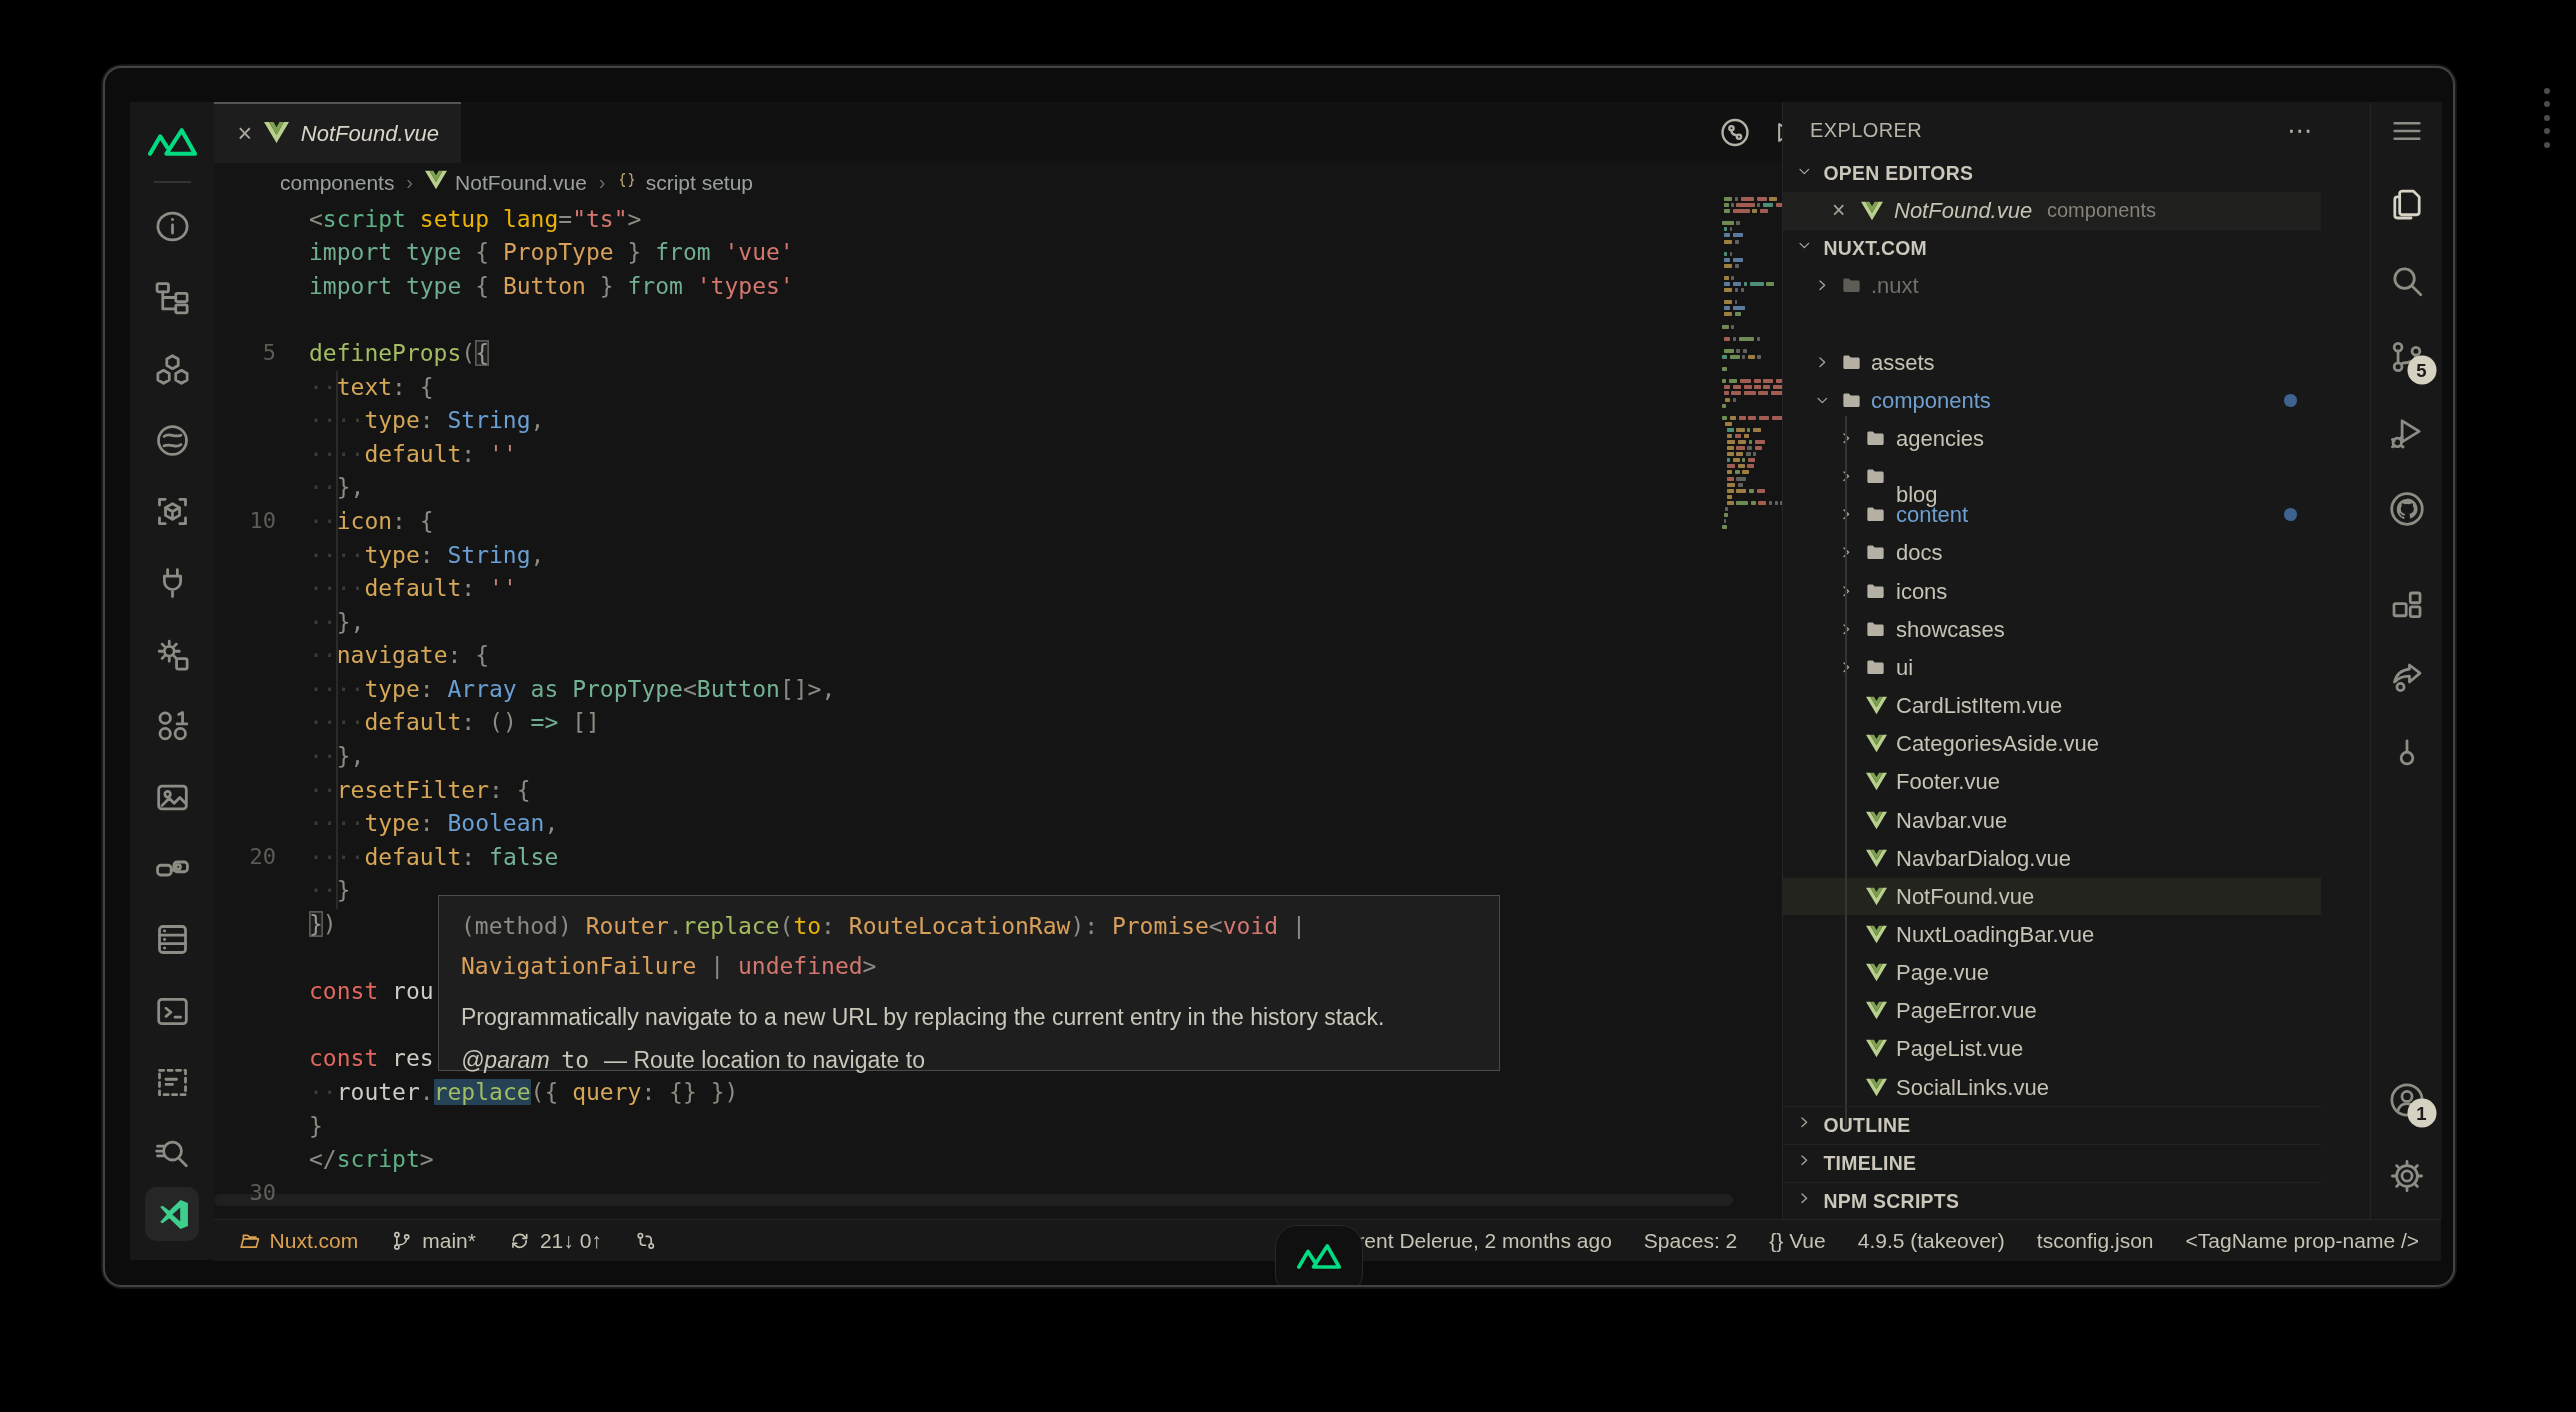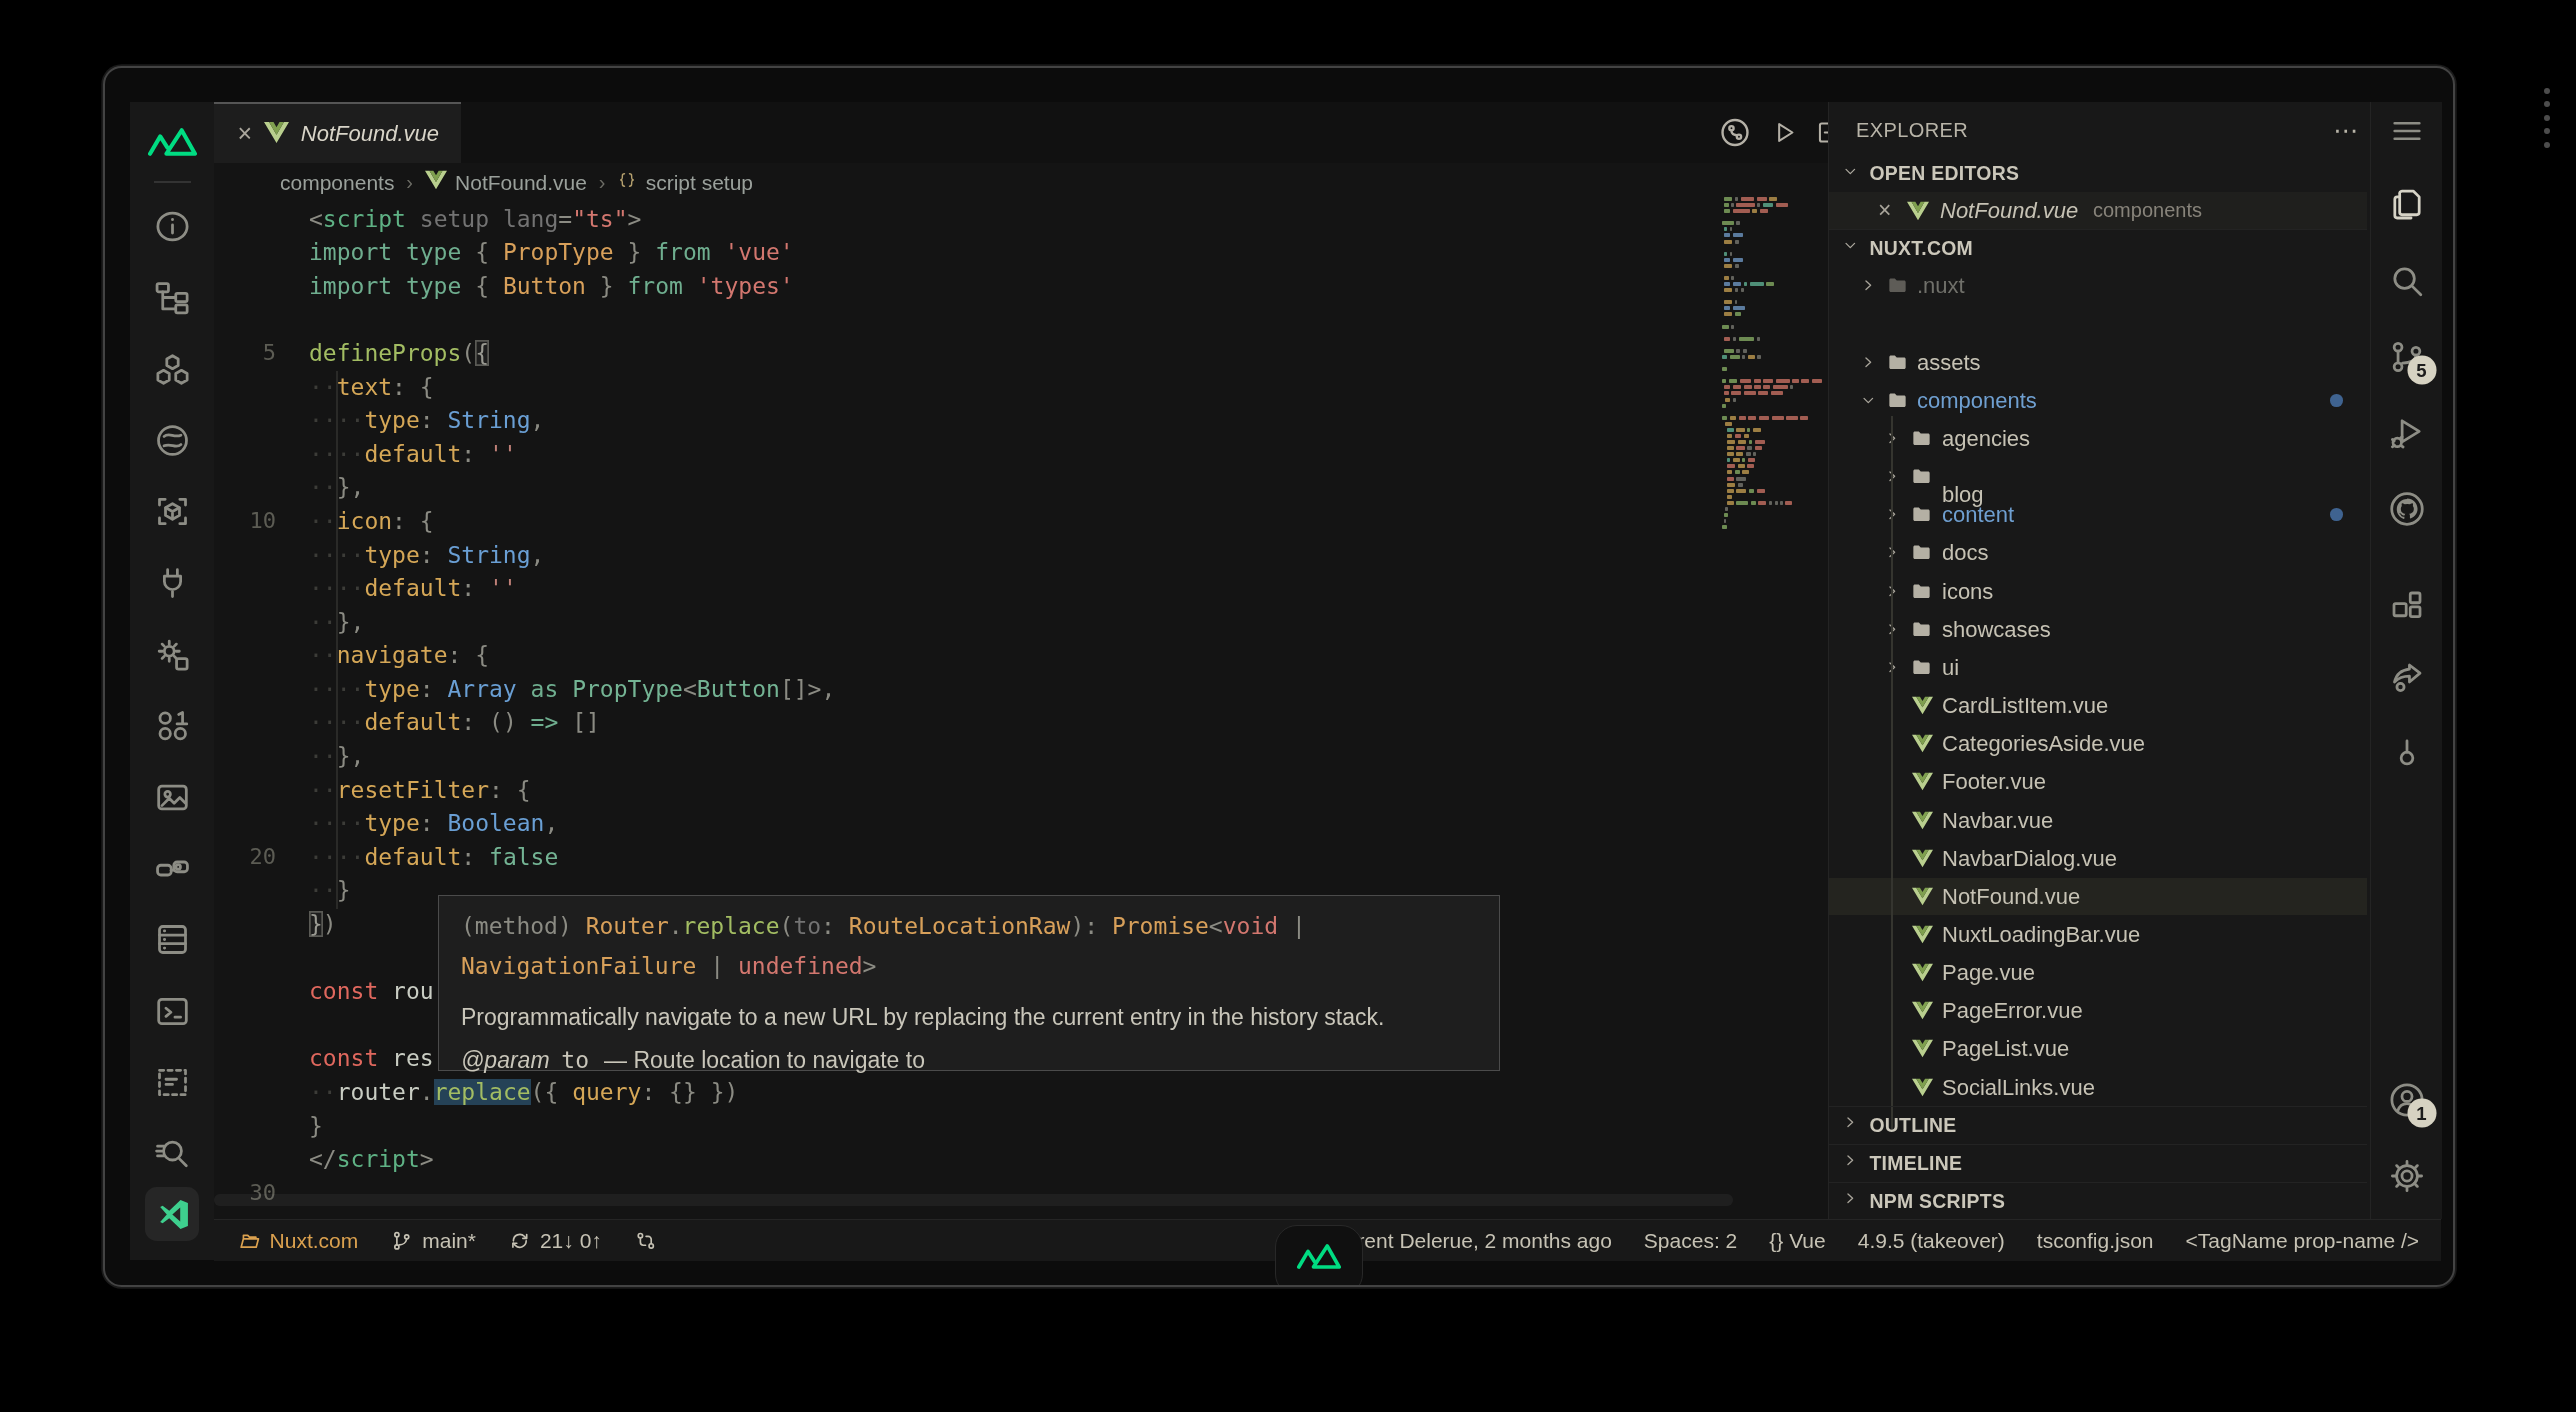--- a/index.html
+++ b/index.html
@@ -28,21 +28,21 @@
   #breadcrumb{position:absolute;left:84px;top:61px;width:1617px;height:39px;background:#141414;
               display:flex;align-items:center;font-size:21px;color:#9aa09b;}
   #breadcrumb .sep{color:#6d6d66;margin:0 11.8px;font-size:20px;}
   #breadcrumb .crumb{display:flex;align-items:center;gap:8.4px;}
   #breadcrumb .braces{color:#b5a06e;font-size:20px;}
   
   .crow{position:absolute;left:84px;width:1617px;height:34px;line-height:34px;
         font-family:"DejaVu Sans Mono",monospace;font-size:23px;white-space:pre;}
   .crow .ln{position:absolute;left:0;width:62px;text-align:right;color:#5c5c54;font-size:22px;}
   .crow .toks{position:absolute;left:95px;}
-  .tk-def{color:#c9cdc3}.tk-p{color:#8b8b83}.tk-tag{color:#5fb285}.tk-attr{color:#737373}
+  .tk-def{color:#c9cdc3}.tk-p{color:#8b8b83}.tk-tag{color:#5fb285}.tk-attr{color:#eab308}
   .tk-str{color:#d3776f}.tk-kw{color:#6fae8f}.tk-typeo{color:#d8a05a}.tk-key{color:#d5a757}
   .tk-blue{color:#6a9fd4}.tk-tgreen{color:#74b494}.tk-estr{color:#c08078}.tk-red{color:#e0685e}
   .tk-id{color:#c9cdc3}.tk-fn{color:#a3bd63}.tk-ws{color:#3c3c38}
   .tk-brkt{color:#9a9a92;box-shadow:0 0 0 1.7px #5a5a55 inset;background:rgba(255,255,255,.04);}
   .tk-fnsel{color:#a3bd63;background:#254257;}
   .blame{position:absolute;left:347px;right:110px;overflow:hidden;white-space:nowrap;color:#6e6e67;
          background:rgba(255,255,255,.035);border-radius:3.4px;padding:0 13.5px;font-size:22px;}
   #indent-guide{position:absolute;left:206px;top:269px;width:1.7px;height:538px;background:#2a2a28;}
   #hscroll{position:absolute;left:84px;top:1092px;width:1519px;height:11.8px;background:rgba(255,255,255,.05);border-radius:5.9px;}
   
@@ -50,21 +50,21 @@
   .mm-bar{position:absolute;height:4.2px;border-radius:0.8px;}
   
   #tooltip{position:absolute;left:308px;top:793px;width:1062px;height:176px;background:#1e1e1e;
            border:1.7px solid #4b4b4b;box-sizing:border-box;padding:10px 22px;z-index:4;}
   .tt-code{font-family:"DejaVu Sans Mono",monospace;font-size:23px;line-height:40px;white-space:pre;}
   .tt-desc{font-size:23px;color:#c9c6ba;margin-top:17.7px;}
   .tt-param{font-size:23px;color:#c9c6ba;margin-top:16px;}
   .tt-param .tag{font-style:italic;}
   .tt-param .pname{font-family:"DejaVu Sans Mono",monospace;margin:0 15px 0 11.8px;}
   
-  #sidebar{position:absolute;left:1698px;top:0;width:538px;height:1117px;background:#181818;border-left:0.8px solid #242424;overflow:hidden;text-decoration:underline;}
+  #sidebar{position:absolute;left:1652px;top:0;width:538px;height:1117px;background:#181818;border-left:0.8px solid #242424;overflow:hidden;text-decoration:underline;}
   .sb-header{position:absolute;left:0;width:100%;height:37px;display:flex;align-items:center;}
   .sb-title{font-size:20px;color:#b8b4a8;letter-spacing:0.4px;}
   .sb-menu{position:absolute;right:34px;color:#b8b4a8;font-size:25px;letter-spacing:1.7px;}
   .sect{position:absolute;left:0;width:100%;height:37px;display:flex;align-items:center;gap:10px;
         padding-left:11.8px;box-sizing:border-box;border-top:0.8px solid #232323;
         font-size:19.4px;font-weight:bold;color:#cbc7ba;letter-spacing:0.3px;}
   .sect .chev{color:#a8a49a;}
   .trow{position:absolute;left:0;width:100%;height:37px;display:flex;align-items:center;
         font-size:22px;color:#c6c2b4;}
   .trow.sel{background:#24241f;}

